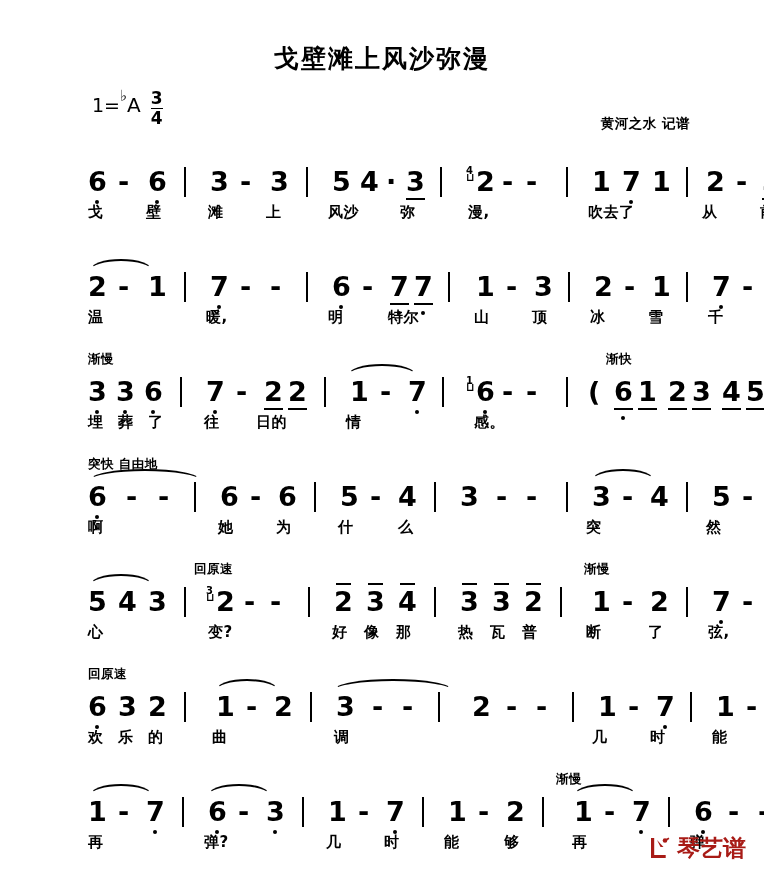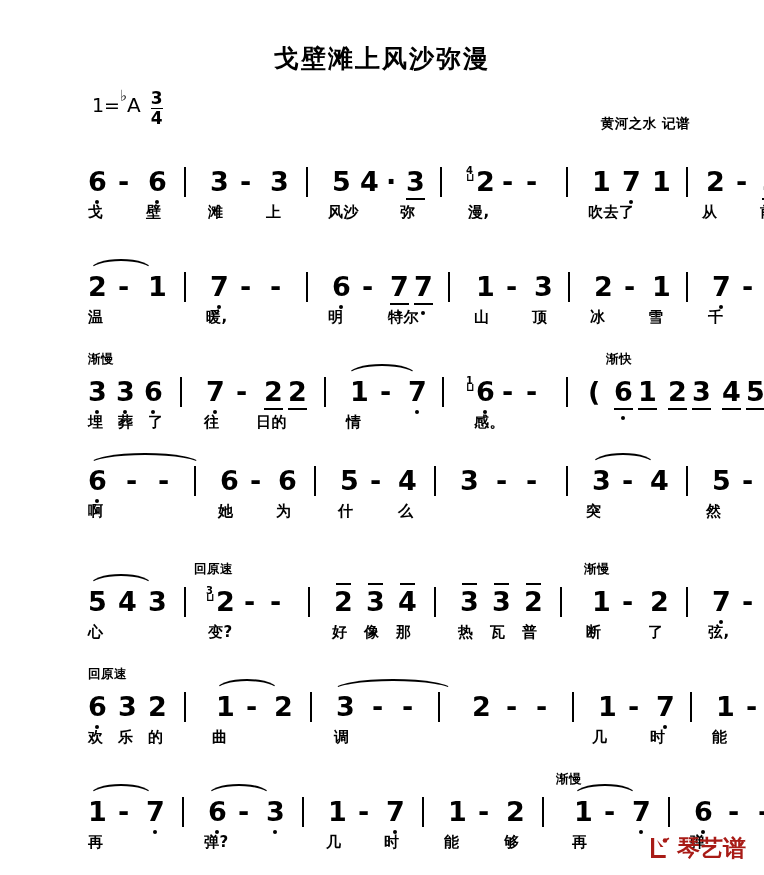--- a/index.html
+++ b/index.html
@@ -343,20 +343,23 @@
         <div class="lyric" style="left: 0px;">埋</div>
         <div class="lyric" style="left: 30px;">葬</div>
         <div class="lyric" style="left: 60px;">了</div>
         <div class="lyric" style="left: 116px;">往</div>
         <div class="lyric" style="left: 168px;">日的</div>
         <div class="lyric" style="left: 258px;">情</div>
         <div class="lyric" style="left: 386px;">感。</div>
       </div>
     </div>
     <div class="system">
+      <div class="tempo-marks">
+        <div class="tempo" style="left: 0px;">突快  自由地</div>
+      </div>
       <div class="noterow">
         <div class="slur" style="left: 2px; width: 110px; bottom: 38px;"></div>
         <div class="slur" style="left: 504px; width: 62px; bottom: 38px;"></div>
         <div class="note low" style="left: 0px;">6</div>
         <div class="note dash" style="left: 38px;">-</div>
         <div class="note dash" style="left: 70px;">-</div>
         <div class="barline" style="left: 106px;"></div>
         <div class="note" style="left: 132px;">6</div>
         <div class="note dash" style="left: 162px;">-</div>
         <div class="note" style="left: 190px;">6</div>

